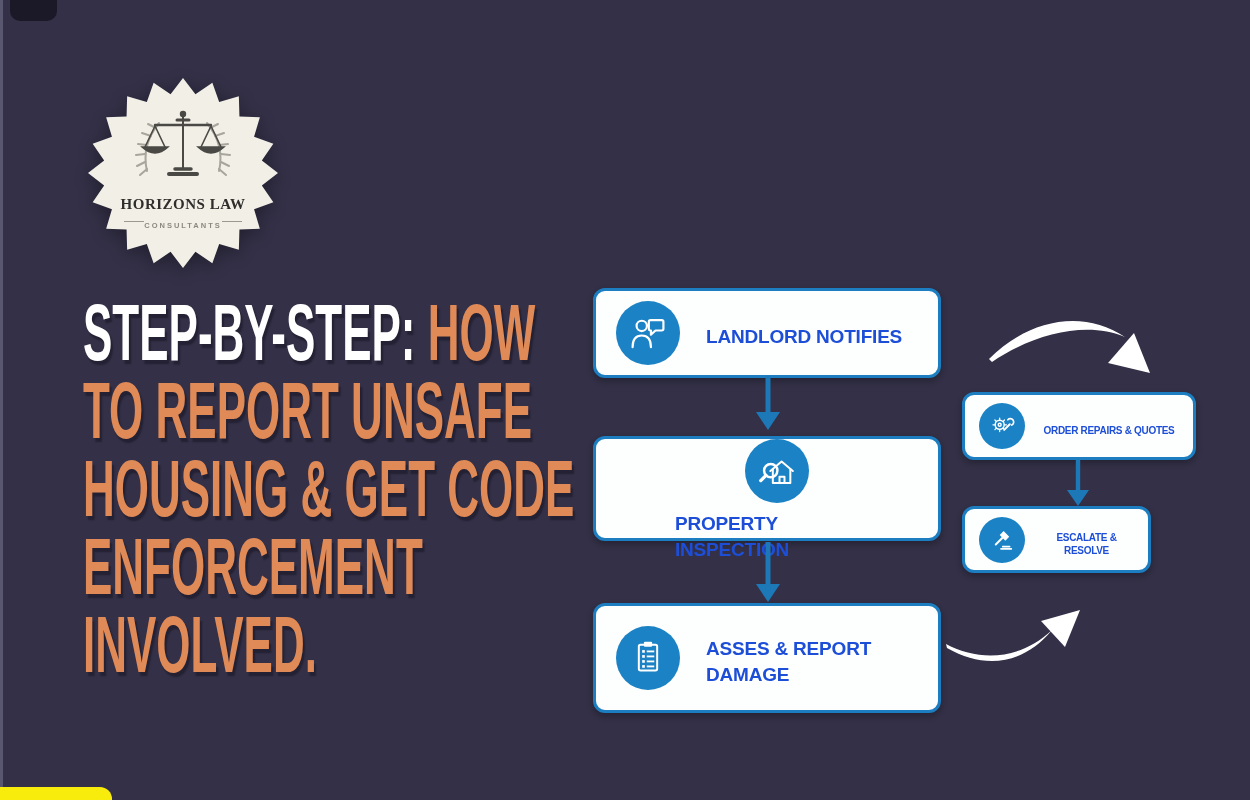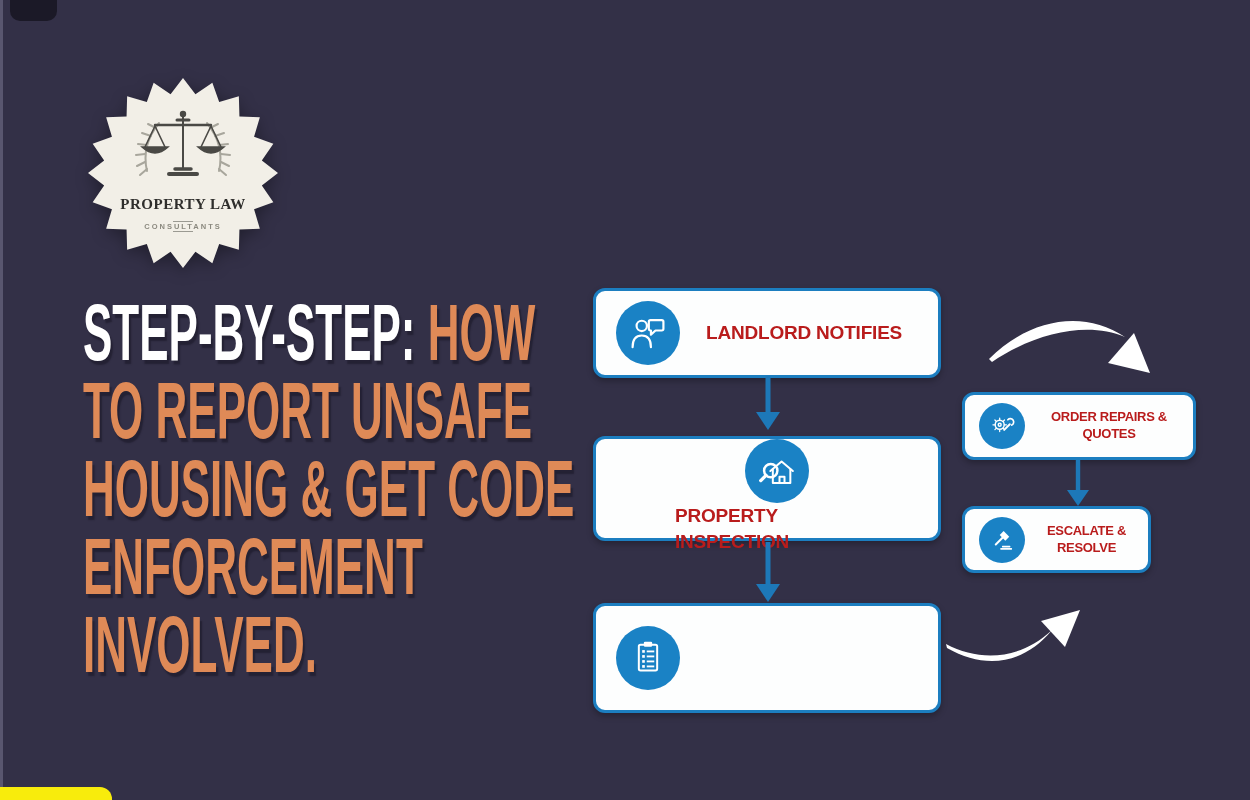--- a/index.html
+++ b/index.html
@@ -16,21 +16,21 @@
   
   .badge{position:absolute;left:88px;top:78px;width:190px;height:190px;}
   .badge svg.burst{position:absolute;inset:0;filter:drop-shadow(0 4px 8px rgba(0,0,0,.35));}
   .badge-inner{position:absolute;inset:0;text-align:center;}
   .badge-scales{position:absolute;left:45px;top:30px;}
   .badge-title{
     position:absolute;left:0;right:0;top:118px;
     font-family:"Liberation Serif",serif;font-size:15px;letter-spacing:.5px;
     color:#2f2e2c;font-weight:600;
   }
-  .badge-sub-row{position:absolute;left:0;right:0;top:143px;display:flex;align-items:center;justify-content:center;gap:0;flex-direction:column;}
+  .badge-sub-row{position:absolute;left:0;right:0;top:143px;display:flex;align-items:flex-start;justify-content:center;gap:0;}
   .badge-sub{font-size:7.5px;letter-spacing:2px;color:#8b897f;font-weight:bold;}
   .badge-dash{width:20px;height:1px;background:#9b9a92;}
 
   
   .heading{
     position:absolute;left:83px;top:294px;margin:0;
     transform:scaleX(0.55);transform-origin:0 0;
     font-size:80px;line-height:78px;font-weight:bold;letter-spacing:0;
     text-shadow:4px 4px 2px rgba(18,16,28,.45);
   }
@@ -44,24 +44,24 @@
     display:flex;align-items:center;box-shadow:0 3px 6px rgba(0,0,0,.28);
     box-sizing:border-box;
   }
   .icon-circle{
     border-radius:50%;background:#1A82C5;flex:0 0 auto;
     display:flex;align-items:center;justify-content:center;
   }
   .big .icon-circle{width:64px;height:64px;margin-left:20px;}
   .small .icon-circle{width:46px;height:46px;margin-left:14px;}
   .step-label{
-    color:#b91c1c;font-weight:bold;
+    color:#1d4ed8;font-weight:bold;margin-top:8px;
   }
   .big .step-label{font-size:19px;letter-spacing:-0.2px;margin-left:26px;width:210px;line-height:1.35;}
-  .small .step-label{font-size:13px;letter-spacing:-0.3px;text-align:center;flex:1;padding:0 8px;line-height:1.3;}
+  .small .step-label{font-size:10px;letter-spacing:-0.3px;text-align:center;flex:1;padding:0 8px;line-height:1.3;}
 
   .connector{position:absolute;}
   .curved-arrow{position:absolute;}
 </style>
 </head>
 <body>
 
 <div class="poster">
 
   <div class="left-edge"></div>
@@ -86,21 +86,21 @@
           <path d="M44,11 h12" stroke-width="3"></path>
           <path d="M22,16 H78" stroke-width="2.4"></path>
           <path d="M22,17 L12,38 M22,17 L32,38" stroke-width="1.6"></path>
           <path d="M9,38 Q22,50 35,38 Z" fill="#4a4945" stroke-width="1.5"></path>
           <path d="M78,17 L68,38 M78,17 L88,38" stroke-width="1.6"></path>
           <path d="M65,38 Q78,50 91,38 Z" fill="#4a4945" stroke-width="1.5"></path>
           <path d="M42,60 h16" stroke-width="3.5"></path>
           <path d="M36,65 h28" stroke-width="4"></path>
         </g>
       </svg>
-      <div class="badge-title">PROPERTY LAW</div>
+      <div class="badge-title">HORIZONS LAW</div>
       <div class="badge-sub-row">
         <span class="badge-dash"></span>
         <span class="badge-sub">CONSULTANTS</span>
         <span class="badge-dash"></span>
       </div>
     </div>
   </div>
 
   <h1 class="heading">
     <span class="hl">
@@ -161,20 +161,21 @@
             <rect x="22.5" y="15" width="9" height="2.2"></rect>
           <rect x="17" y="20.5" width="3.2" height="3.2"></rect>
             <rect x="22.5" y="21" width="9" height="2.2"></rect>
           <rect x="17" y="26.5" width="3.2" height="3.2"></rect>
             <rect x="22.5" y="27" width="9" height="2.2"></rect>
           <rect x="17" y="32.5" width="3.2" height="3.2"></rect>
             <rect x="22.5" y="33" width="9" height="2.2"></rect>
         </g>
       </svg>
     </div>
+    <span class="step-label">ASSES &amp; REPORT DAMAGE</span>
   </div>
 
   <svg class="curved-arrow" style="left:985px;top:303px;" width="172" height="84" viewBox="0 0 172 84">
     <g fill="#ffffff">
       <path d="M4,56 C44,16 98,6 140,34 C102,18 50,30 7,59 Z"></path>
       <polygon points="149,30 165,70 123,60"></polygon>
     </g>
   </svg>
 
   <div class="step-box small" style="left:962px;top:392px;width:234px;height:68px;">

